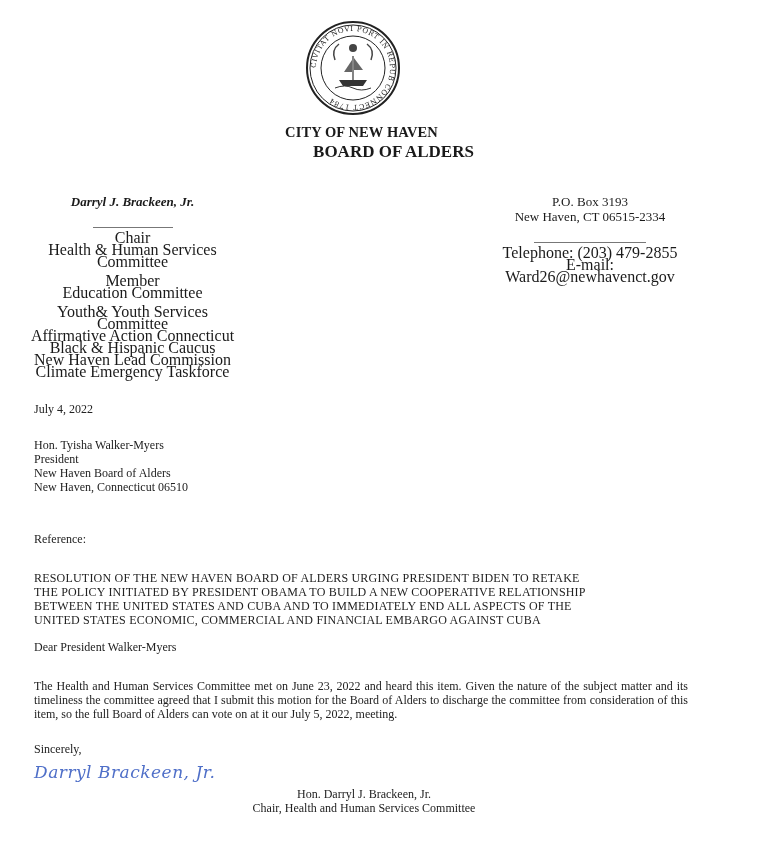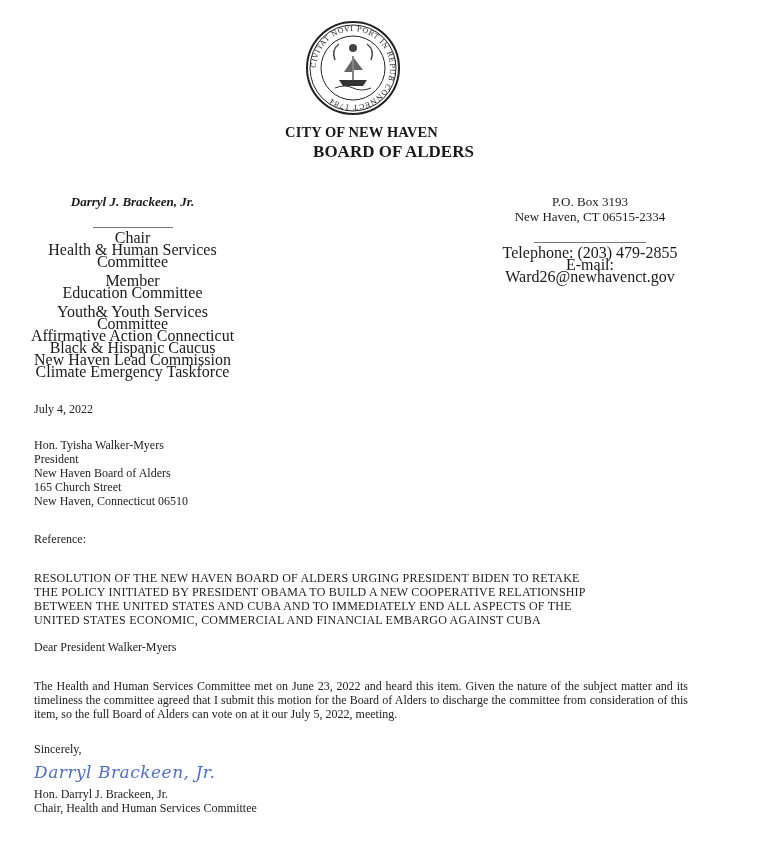--- a/index.html
+++ b/index.html
@@ -70,37 +70,36 @@
   <div class="small">Telephone: (203) 479-2855</div>
   <div class="small">E-mail: Ward26@newhavenct.gov</div>
 </div>
 
 <div class="abs body" style="top:402px;">July 4, 2022</div>
 
 <div class="abs body" style="top:438px;">
   <div>Hon. Tyisha Walker-Myers</div>
   <div>President</div>
   <div>New Haven Board of Alders</div>
-  <div>165 Church Street</div>
   <div>New Haven, Connecticut 06510</div>
 </div>
 
 <div class="abs body" style="top:532px;">Reference:</div>
 
 <div class="abs body caps" style="top:571px;">
   <div>RESOLUTION OF THE NEW HAVEN BOARD OF ALDERS URGING PRESIDENT BIDEN TO RETAKE</div>
   <div>THE POLICY INITIATED BY PRESIDENT OBAMA TO BUILD A NEW COOPERATIVE RELATIONSHIP</div>
   <div>BETWEEN THE UNITED STATES AND CUBA AND TO IMMEDIATELY END ALL ASPECTS OF THE</div>
   <div>UNITED STATES ECONOMIC, COMMERCIAL AND FINANCIAL EMBARGO AGAINST CUBA</div>
 </div>
 
 <div class="abs body" style="top:640px;">Dear President Walker-Myers</div>
 
 <div class="abs body just" style="top:679px; width:654px;">The Health and Human Services Committee met on June 23, 2022 and heard this item. Given the nature of the subject matter and its timeliness the committee agreed that I submit this motion for the Board of Alders to discharge the committee from consideration of this item, so the full Board of Alders can vote on at it our July 5, 2022, meeting.</div>
 
 <div class="abs body" style="top:742px;">Sincerely,</div>
 
 <div class="abs sig">Darryl Brackeen, Jr.</div>
 
-<div class="abs body" style="top:787px;">
+<div class="abs body" style="top:787px;text-align:center;">
   <div>Hon. Darryl J. Brackeen, Jr.</div>
   <div>Chair, Health and Human Services Committee</div>
 </div>
 
 </body></html>

